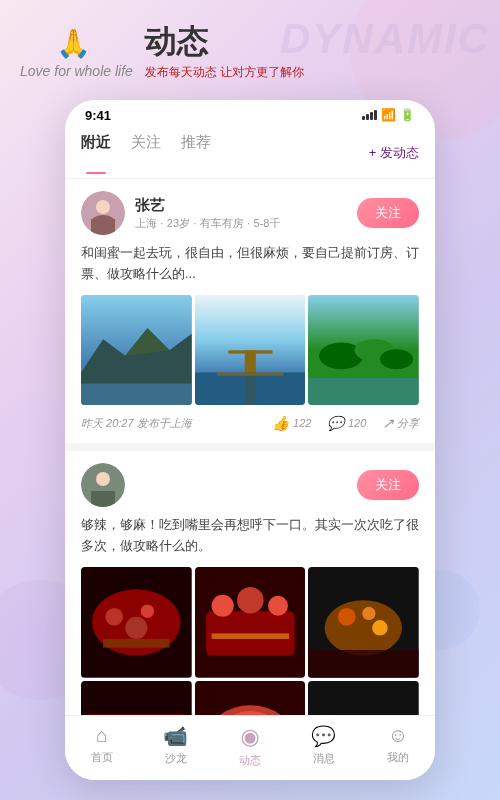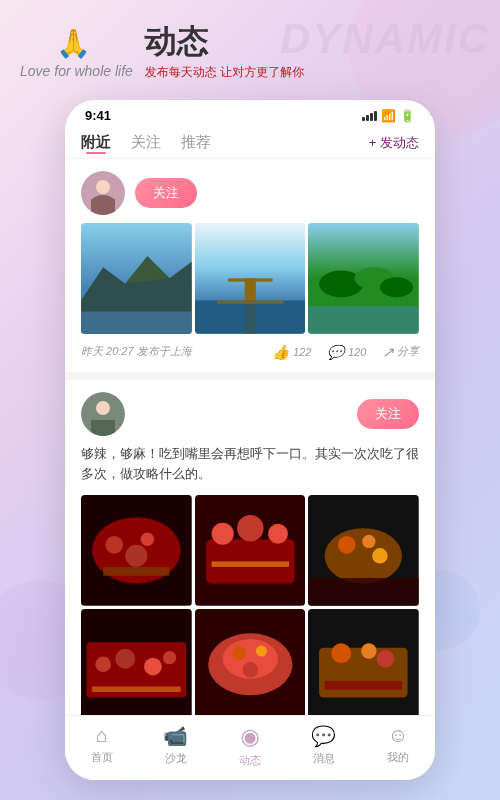--- a/index.html
+++ b/index.html
@@ -76,21 +76,21 @@
       box-shadow: 0 10px 40px rgba(0,0,0,0.15);
       overflow: hidden;
       display: flex;
       flex-direction: column;
     }
 
     
     .status-bar {
       display: flex;
       justify-content: space-between;
-      align-items: center;
+      align-items: flex-start;
       padding: 8px 20px 4px;
       font-size: 12px;
       font-weight: 600;
       flex-shrink: 0;
     }
     .status-time { font-size: 13px; font-weight: 700; }
     .status-icons { display: flex; align-items: center; gap: 4px; }
     .signal-bars { display: flex; align-items: flex-end; gap: 1px; }
     .signal-bar { background: #333; width: 3px; border-radius: 1px; }
 
@@ -99,21 +99,21 @@
       display: flex;
       align-items: center;
       padding: 6px 16px;
       border-bottom: 1px solid #f0f0f0;
       flex-shrink: 0;
     }
     .tab-item {
       font-size: 15px;
       color: #999;
       margin-right: 20px;
-      padding-bottom: 0;
+      padding-bottom: 20px;
       cursor: pointer;
       position: relative;
     }
     .tab-item.active {
       color: #333;
       font-weight: 600;
     }
     .tab-item.active::after {
       content: '';
       position: absolute;
@@ -282,23 +282,28 @@
     <div class="post-card">
       <div class="post-header">
         <div class="avatar">
           <svg viewBox="0 0 44 44" class="avatar-svg1">
             <circle cx="22" cy="22" r="22" fill="#c8a0b0"></circle>
             <circle cx="22" cy="16" r="7" fill="#f5d5c0"></circle>
             <ellipse cx="22" cy="32" rx="12" ry="8" fill="#8B6060"></ellipse>
             <rect x="10" y="28" width="24" height="16" fill="#8B6060"></rect>
           </svg>
         </div>
+        <div class="user-info">
+          <div class="user-name">张艺</div>
+          <div class="user-meta">上海 · 23岁 · 有车有房 · 5-8千</div>
+        </div>
         <button class="follow-btn">关注</button>
       </div>
 
+      <div class="post-text">和闺蜜一起去玩，很自由，但很麻烦，要自己提前订房、订票、做攻略什么的...</div>
 
       <div class="image-grid-3">
         <div class="grid-img">
           <svg width="100%" height="100%" viewBox="0 0 100 100" preserveAspectRatio="xMidYMid slice">
             <defs>
                 <linearGradient id="sky1" x1="0" y1="0" x2="0" y2="1">
                   <stop offset="0%" stop-color="#87CEEB"></stop>
                   <stop offset="60%" stop-color="#4682B4"></stop>
                 </linearGradient>
               </defs>

